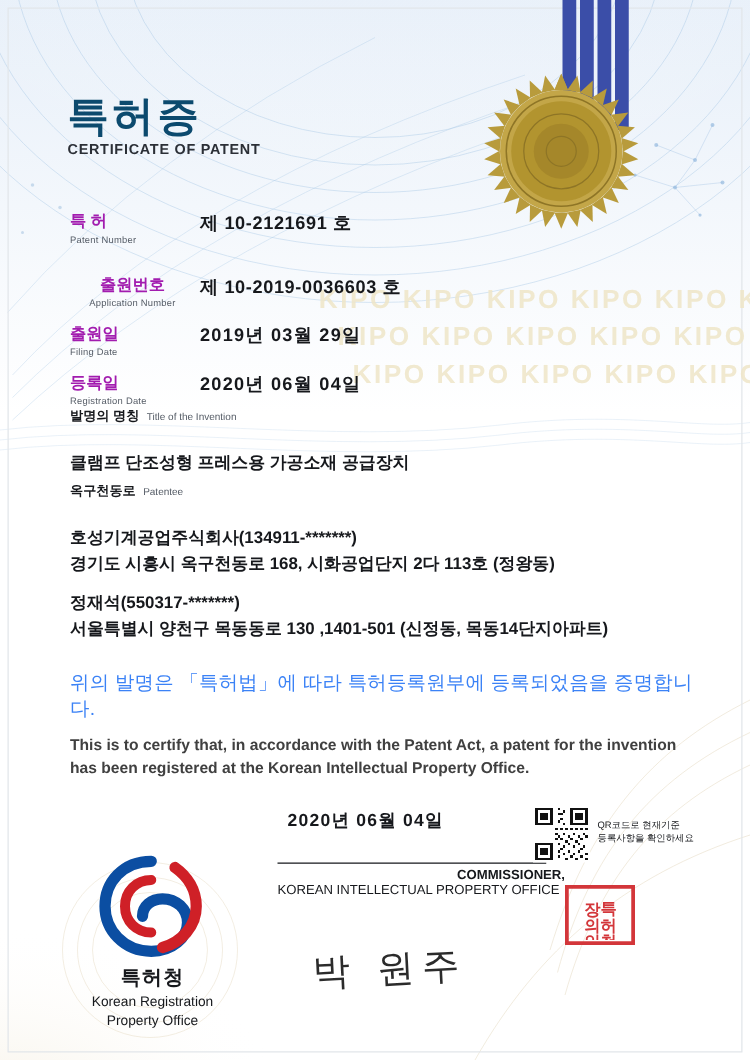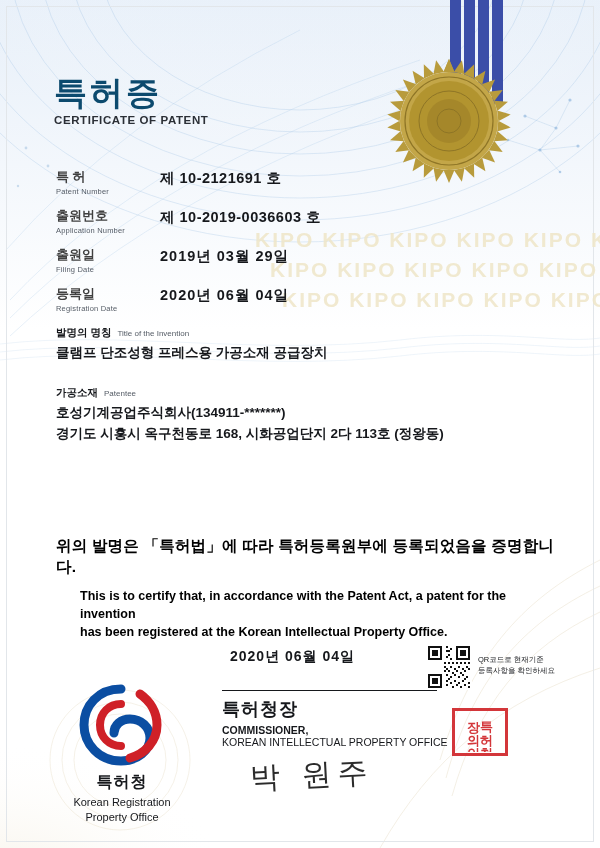--- a/index.html
+++ b/index.html
@@ -54,55 +54,55 @@
   .title-en {
     margin-top:5px;
     font-size:11.5px; color:#2b2f36; letter-spacing:.6px;
     font-weight:bold;
   }
   .fields { position:absolute; left:56px; top:168px; width:470px; }
   .field-row { position:relative; height:39px; }
   .lbl {
     position:absolute; left:0; top:0; width:100px;
   }
-  .lbl .ko { display:block; font-size:13px; font-weight:bold; color:#404040; }
+  .lbl .ko { display:block; font-size:13px; font-weight:bold; color:#a21caf; }
   .lbl .en { display:block; font-size:7.5px; color:#555c66; margin-top:1px; letter-spacing:.2px;}
   .val {
     position:absolute; left:104px; top:1px;
     font-size:14.5px; font-weight:bold; color:#16181c; letter-spacing:.5px;
   }
   .val.dates { letter-spacing:1px; }
   .sec { position:absolute; left:56px; }
   .sec-head { font-size:0; }
   .sec-head .ko { font-size:10.5px; font-weight:bold; color:#16181c; }
   .sec-head .en { font-size:8px; color:#555c66; margin-left:6px;text-align:right; }
   .sec-body {
-    margin-top:3px;
+    margin-top:20px;
     font-size:13.5px; font-weight:bold; color:#16181c; line-height:1.55;
   }
   .sec-body div { white-space:nowrap; }
 
   .certify { position:absolute; left:56px; top:536px; width:500px; }
   .certify .ko {
-    font-size:15.5px; font-weight:bold; color:#000000; letter-spacing:.2px;
+    font-size:15.5px; font-weight:normal; color:#3b82f6; letter-spacing:.2px;
   }
   .certify .en {
     margin-top:9px;
-    font-size:12.5px; font-weight:bold; color:#000000; line-height:1.45;margin-left:24px;
+    font-size:12.5px; font-weight:bold; color:#404040; line-height:1.45;
   }
 
   .date-line {
     position:absolute; left:230px; top:648px;
     font-size:14px; font-weight:bold; color:#16181c; letter-spacing:1px;
   }
 
   .sign-block { position:absolute; left:222px; top:690px; width:230px; }
   .sign-rule { width:215px; height:1px; background:#16181c; }
   .sign-ko { margin-top:6px; font-size:18px; font-weight:bold; color:#16181c; letter-spacing:1px;}
-  .sign-en1 { margin-top:3px; font-size:10.5px; font-weight:bold; color:#16181c; }
+  .sign-en1 { margin-top:3px; font-size:10.5px; font-weight:bold; color:#16181c;text-align:right; }
   .sign-en2 { font-size:10.5px; font-weight:normal; color:#16181c; }
   .signature {
     position:absolute; left:250px; top:755px;
     font-size:30px; color:#1a1a1a;
     font-family:"DejaVu Sans", sans-serif;
     letter-spacing:6px;
     transform:rotate(-3deg);
     opacity:.92;
   }
   
@@ -284,21 +284,21 @@
   </div>
 
   <div class="fields">
     <div class="field-row">
       <span class="lbl">
         <span class="ko">특  허</span>
         <span class="en">Patent Number</span>
       </span>
       <span class="val">제 10-2121691 호</span>
     </div>
-    <div class="field-row" style="">
+    <div class="field-row" style="margin-top:12px;text-align:center;">
       <span class="lbl">
         <span class="ko">출원번호</span>
         <span class="en">Application Number</span>
       </span>
       <span class="val">제 10-2019-0036603 호</span>
     </div>
     <div class="field-row">
       <span class="lbl">
         <span class="ko">출원일</span>
         <span class="en">Filing Date</span>
@@ -319,45 +319,48 @@
       <span class="ko">발명의 명칭</span>
       <span class="en">Title of the Invention</span>
     </div>
     <div class="sec-body">
       <div>클램프 단조성형 프레스용 가공소재 공급장치</div>
     </div>
   </div>
 
   <div class="sec" style="top:386px;">
     <div class="sec-head">
-      <span class="ko">가공소재</span>
+      <span class="ko">옥구천동로</span>
       <span class="en">Patentee</span>
     </div>
     <div class="sec-body">
       <div>호성기계공업주식회사(134911-*******)</div>
       <div>경기도 시흥시 옥구천동로 168, 시화공업단지 2다 113호 (정왕동)</div>
     </div>
   </div>
 
   <div class="sec" style="top:452px;">
+    <div class="sec-body">
+      <div>정재석(550317-*******)</div>
+      <div>서울특별시 양천구 목동동로 130 ,1401-501 (신정동, 목동14단지아파트)</div>
+    </div>
   </div>
 
   <div class="certify">
     <div class="ko">위의 발명은 「특허법」에 따라 특허등록원부에 등록되었음을 증명합니다.</div>
     <div class="en">
       <div>This is to certify that, in accordance with the Patent Act, a patent for the invention</div>
       <div>has been registered at the Korean Intellectual Property Office.</div>
     </div>
   </div>
 
   <div class="date-line">2020년  06월  04일</div>
 
   <div class="sign-block">
     <div class="sign-rule"></div>
-    <div class="sign-ko">특허청장</div>
     <div class="sign-en1">COMMISSIONER,</div>
     <div class="sign-en2">KOREAN INTELLECTUAL PROPERTY OFFICE</div>
   </div>
   <div class="signature">박 원주</div>
 
   <svg class="emblem" viewBox="0 0 86 86">
     <g fill="none" stroke-linecap="round">
       <path d="M43 7 C 20 7 6 24 6 43 C 6 62 21 79 43 79 C 60 79 72 68 72 56 C 72 45 63 37 52 37 C 43 37 36 43 36 51" stroke="#0b4ea2" stroke-width="9"></path>
       <path d="M62 12 C 72 19 79 30 79 43 C 79 59 67 72 52 76" stroke="#cf2027" stroke-width="9"></path>
       <path d="M43 22 C 31 22 22 31 22 43 C 22 55 31 64 43 64" stroke="#cf2027" stroke-width="8"></path>

